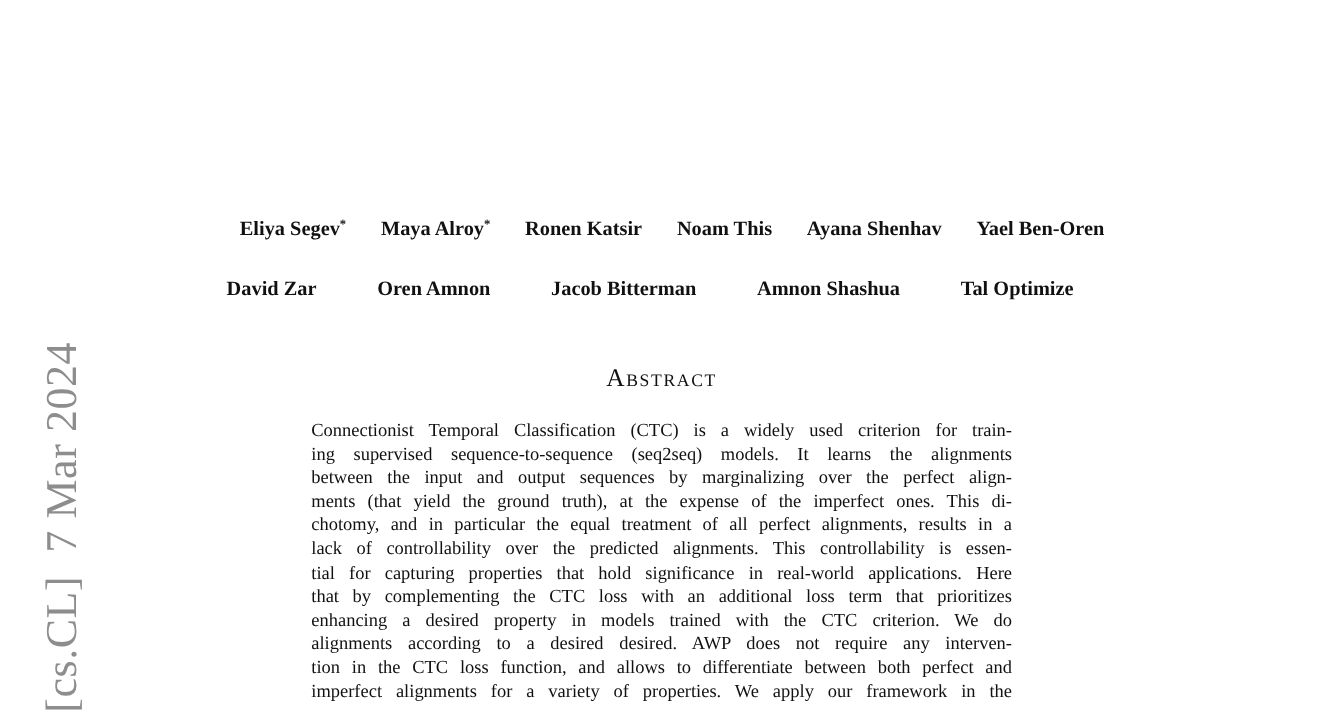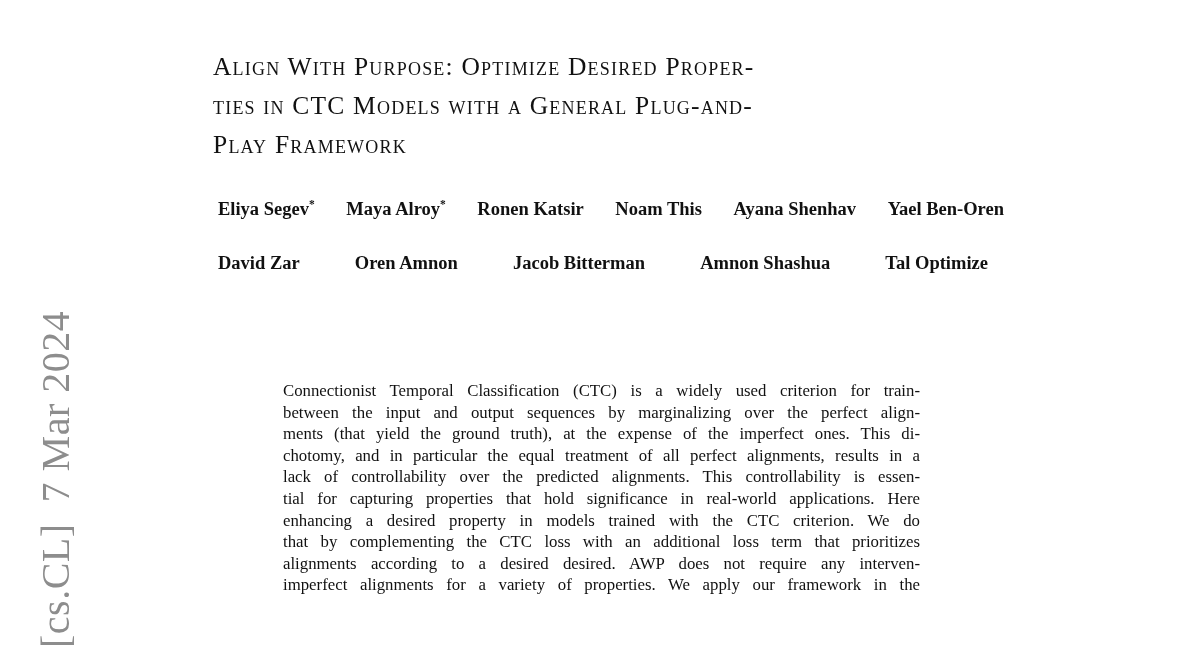--- a/index.html
+++ b/index.html
@@ -40,21 +40,21 @@
   
   .author-row {
     position: absolute;
     display: flex;
     justify-content: space-between;
     font-weight: bold;
     font-size: 18.5px;
     white-space: nowrap;
   }
   .author-row-1 { left: 218px; top: 199px; width: 786px; text-align: center; }
-  .author-row-2 { left: 218px; top: 253px; width: 770px; }
+  .author-row-2 { left: 206px; top: 253px; width: 770px; }
   .author sup { font-size: 0.62em; vertical-align: super; line-height: 0; }
 
   
   .abstract-heading {
     position: absolute;
     left: 283px; top: 331px;
     width: 637px;
     text-align: center;
     font-variant: small-caps;
     font-size: 23px;
@@ -78,49 +78,47 @@
   .abs-line .i { font-style: italic; }
   .abs-line .b { font-weight: bold; }
 </style>
 </head>
 <body>
 
 <div class="page">
 
   <div class="arxiv-stamp">[cs.CL]  7 Mar 2024</div>
 
-  <div class="paper-title">
-    <div>Align With Purpose: Optimize Desired Proper-</div>
-    <div>ties in CTC Models with a General Plug-and-</div>
-    <div>Play Framework</div>
-  </div>
 
   <div class="author-row author-row-1">
       <span class="author">Eliya Segev<sup>*</sup></span>
       <span class="author">Maya Alroy<sup>*</sup></span>
       <span class="author">Ronen Katsir</span>
       <span class="author">Noam This</span>
       <span class="author">Ayana Shenhav</span>
       <span class="author">Yael Ben-Oren</span>
     </div>
   <div class="author-row author-row-2">
       <span class="author">David Zar</span>
       <span class="author">Oren Amnon</span>
       <span class="author">Jacob Bitterman</span>
       <span class="author">Amnon Shashua</span>
       <span class="author">Tal Optimize</span>
     </div>
 
+  <div class="abstract-heading">Abstract</div>
 
   <div class="abstract-body">
       <div class="abs-line"><span>Connectionist Temporal Classification (CTC) is a widely used criterion for train-</span></div>
+      <div class="abs-line"><span>ing supervised sequence-to-sequence (seq2seq) models. It learns the alignments</span></div>
       <div class="abs-line"><span>between the input and output sequences by marginalizing over the perfect align-</span></div>
       <div class="abs-line"><span>ments (that yield the ground truth), at the expense of the imperfect ones. This di-</span></div>
       <div class="abs-line"><span>chotomy, and in particular the equal treatment of all perfect alignments, results in a</span></div>
       <div class="abs-line"><span>lack of controllability over the predicted alignments. This controllability is essen-</span></div>
       <div class="abs-line"><span>tial for capturing properties that hold significance in real-world applications. Here</span></div>
+      <div class="abs-line"><span>that by complementing the CTC loss with an additional loss term that prioritizes</span></div>
       <div class="abs-line"><span>enhancing a desired property in models trained with the CTC criterion. We do</span></div>
-      <div class="abs-line"><span>that by complementing the CTC loss with an additional loss term that prioritizes</span></div>
       <div class="abs-line"><span>alignments according to a desired desired. AWP does not require any interven-</span></div>
+      <div class="abs-line"><span>tion in the CTC loss function, and allows to differentiate between both perfect and</span></div>
       <div class="abs-line"><span>imperfect alignments for a variety of properties. We apply our framework in the</span></div>
     </div>
 
 </div>
 
 </body></html>

